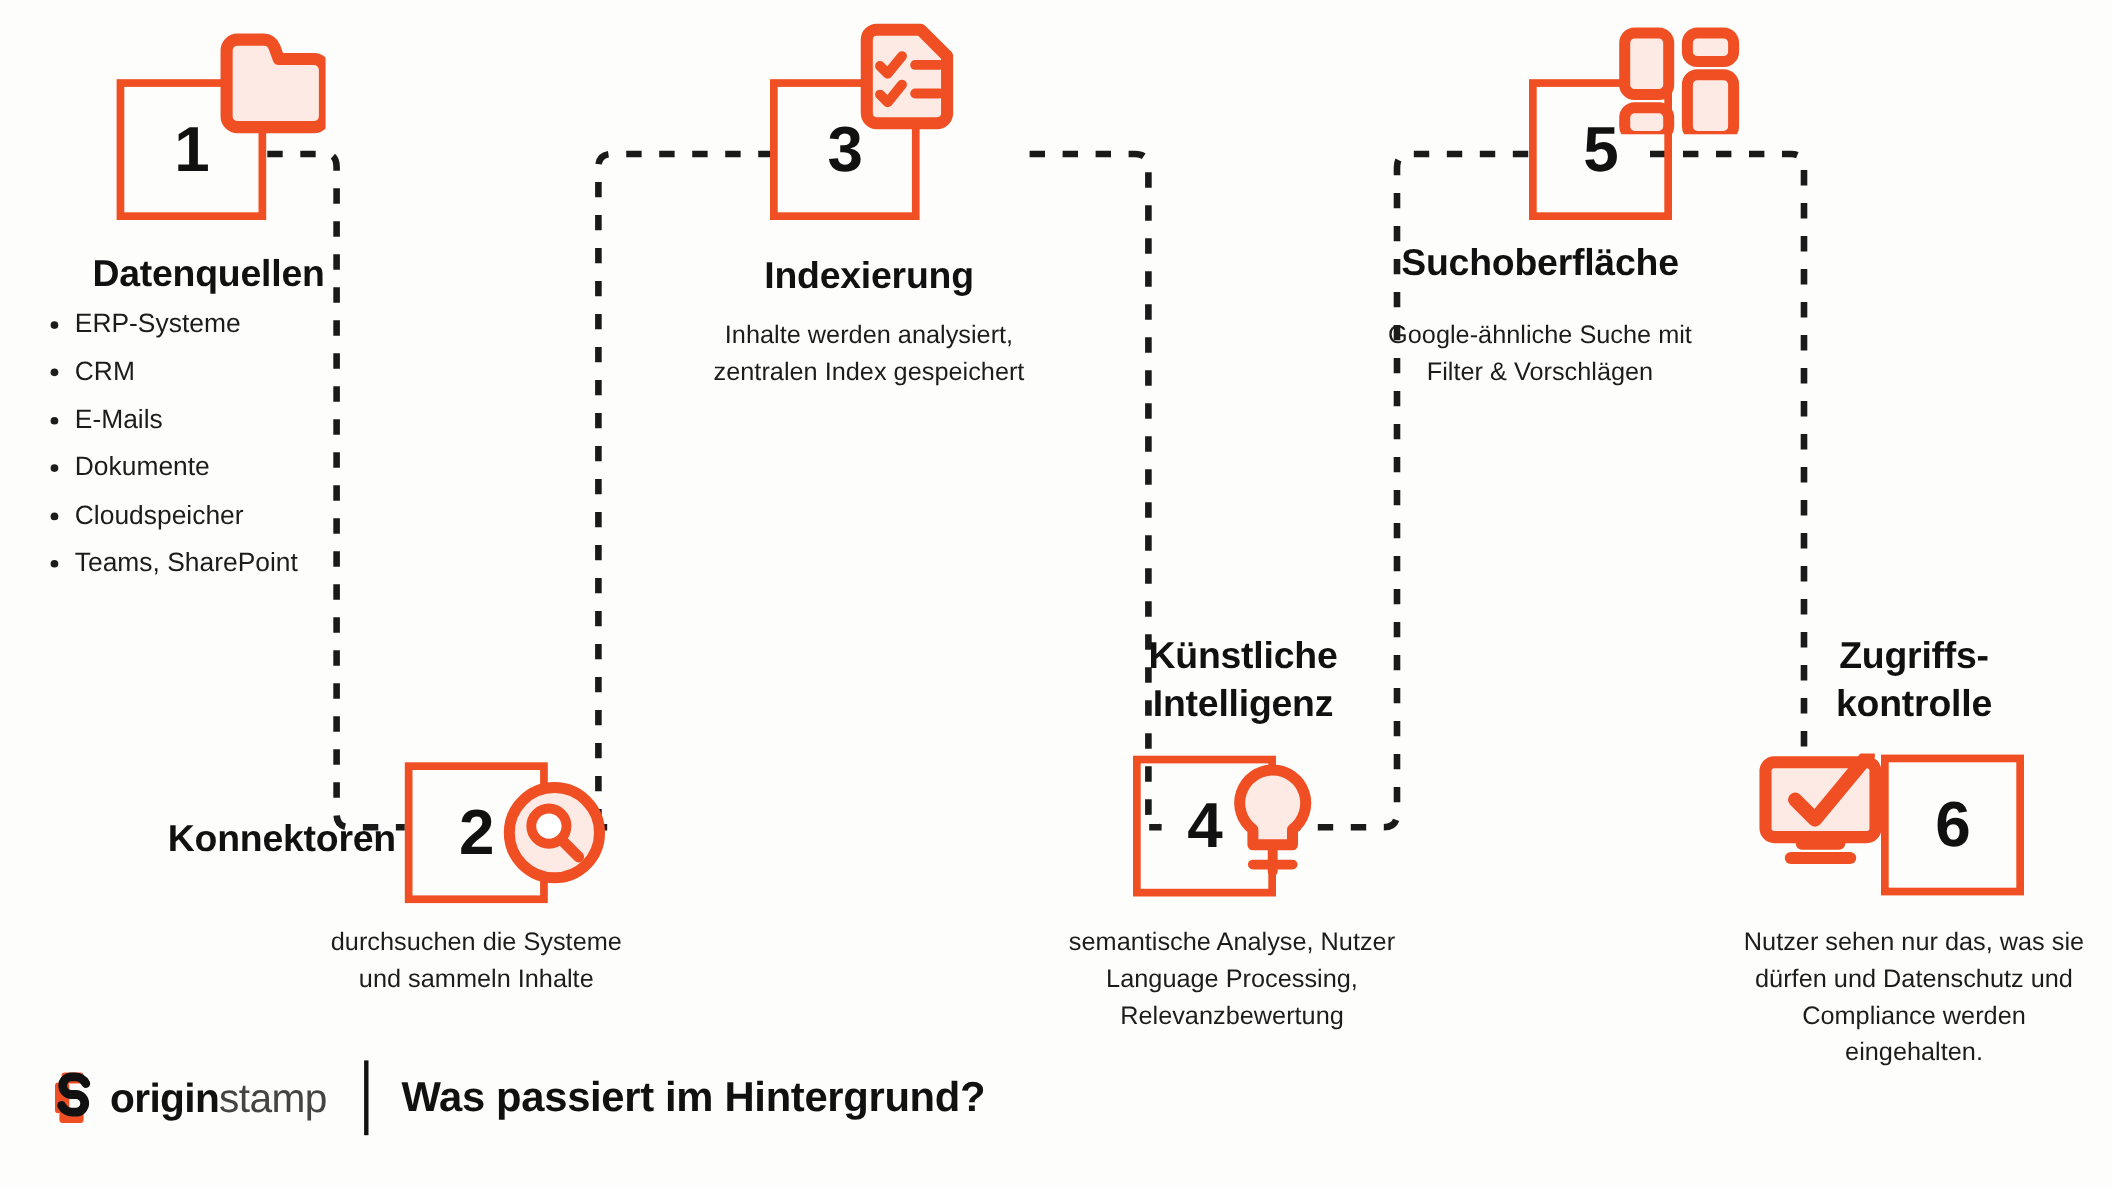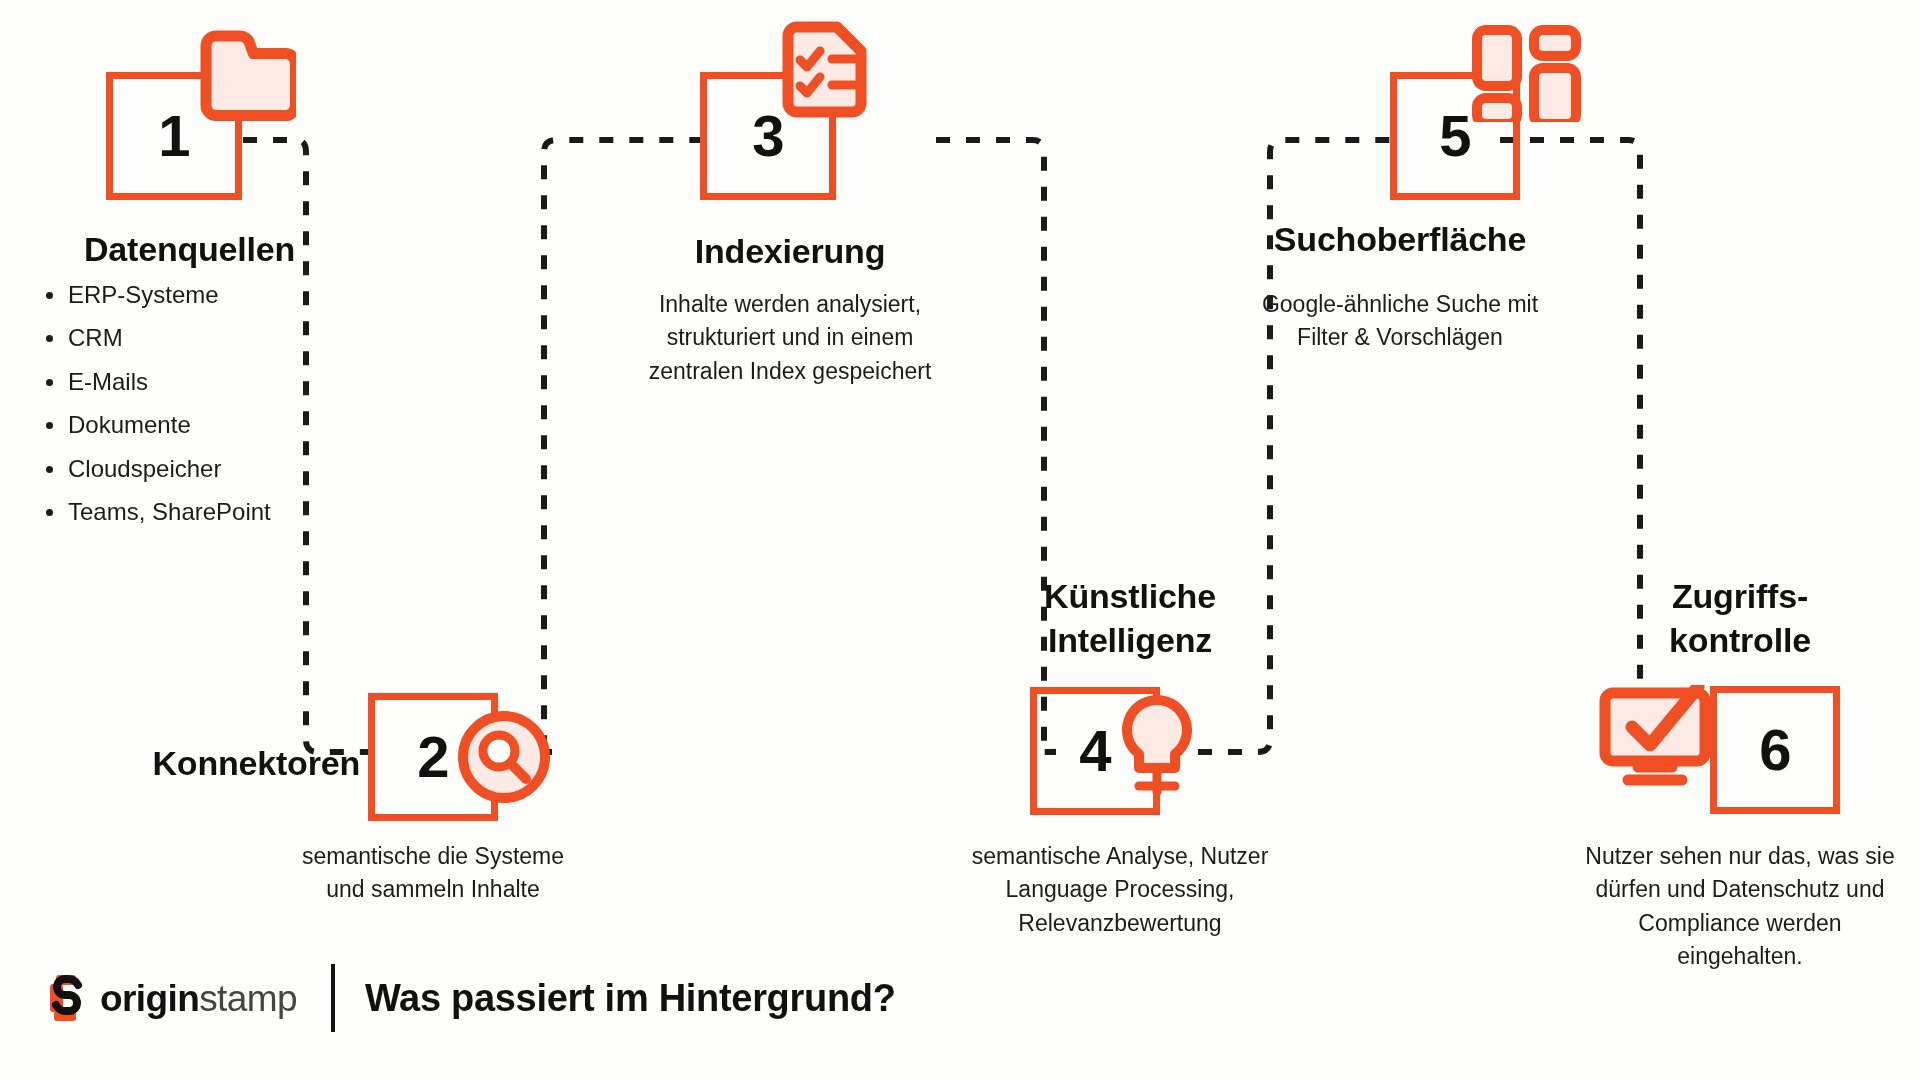--- a/index.html
+++ b/index.html
@@ -179,21 +179,21 @@
       <svg viewBox="0 0 96 96" width="96" height="96">
         <circle cx="48" cy="48" r="41" fill="#fdeae4" stroke="#f04e23" stroke-width="10"></circle>
         <circle cx="43" cy="42" r="16" fill="#ffffff" stroke="#f04e23" stroke-width="9"></circle>
         <line x1="55" y1="55" x2="70" y2="70" stroke="#f04e23" stroke-width="10" stroke-linecap="round"></line>
       </svg>
     </div>
 
     <div class="title" style="left:0px;top:62px;width:270px;text-align:right;">Konnektoren</div>
 
     <div class="desc" style="left:143px;top:160px;width:400px;">
-      <div>semantische die Systeme</div>
+      <div>durchsuchen die Systeme</div>
       <div>und sammeln Inhalte</div>
     </div>
   </div>
 
   <div class="step" style="left:560px;top:0;width:460px;height:420px;">
     <div class="numbox" style="left:140px;top:72px;width:136px;height:128px;">
       <span class="num">3</span>
     </div>
 
     <div class="icon-wrap" style="left:212px;top:20px;width:104px;height:106px;">
@@ -203,21 +203,20 @@
         <line x1="60" y1="39" x2="82" y2="39" stroke="#f04e23" stroke-width="9" stroke-linecap="round"></line>
         <polyline points="28,66 35,73 48,57" fill="none" stroke="#f04e23" stroke-width="9" stroke-linecap="round" stroke-linejoin="round"></polyline>
         <line x1="60" y1="65" x2="82" y2="65" stroke="#f04e23" stroke-width="9" stroke-linecap="round"></line>
       </svg>
     </div>
 
     <div class="title" style="left:0px;top:230px;width:460px;text-align:center;">Indexierung</div>
 
     <div class="desc" style="left:0px;top:288px;width:460px;">
       <div>Inhalte werden analysiert,</div>
-      <div>strukturiert und in einem</div>
       <div>zentralen Index gespeichert</div>
     </div>
   </div>
 
   <div class="step" style="left:930px;top:575px;width:440px;height:380px;">
     <div class="numbox" style="left:100px;top:112px;width:130px;height:128px;">
       <span class="num">4</span>
     </div>
 
     <div class="icon-wrap" style="left:182px;top:113px;width:90px;height:120px;">

